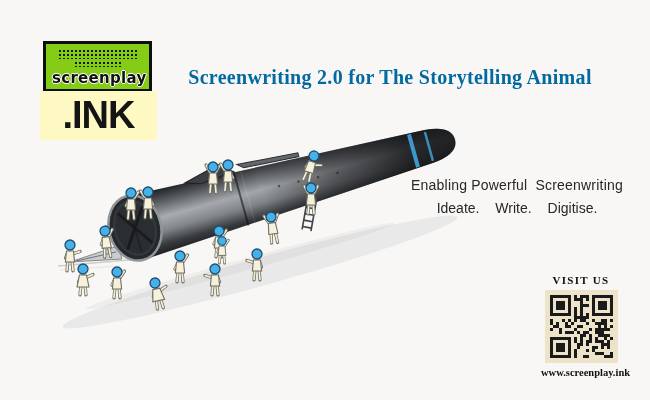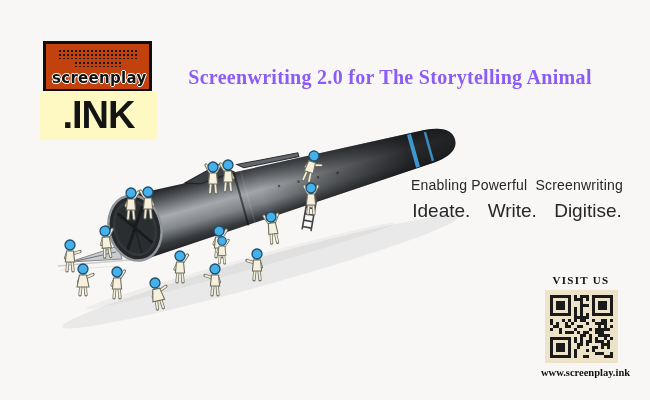--- a/index.html
+++ b/index.html
@@ -5,21 +5,21 @@
   html,body{margin:0;padding:0;}
   body{
     width:650px;height:400px;position:relative;overflow:hidden;
     background:#f8f7f6;
     font-family:"Liberation Sans",sans-serif;
   }
   
   .logo{position:absolute;left:40px;top:41px;width:120px;}
   .logo-top{
     box-sizing:border-box;margin-left:3px;width:109px;
-    border:3px solid #0e0e0e;background:#c2410c;padding:5px 6px 2px;
+    border:3px solid #0e0e0e;background:#84cc16;padding:5px 6px 2px;
   }
   .dots-row1{
     height:10px;width:86%;margin:0 auto;
     background-image:radial-gradient(circle,#161616 1.1px,transparent 1.45px);
     background-size:4px 4px;
   }
   .dots-row2{
     height:6px;width:52%;margin:2px auto 0;
     background-image:radial-gradient(circle,#161616 1.1px,transparent 1.45px);
     background-size:4px 4px;
@@ -31,29 +31,29 @@
   }
   .logo-ink{
     width:117px;height:49px;margin-top:-1px;border-radius:2px;
     background:#fef9c3;
     display:flex;align-items:center;justify-content:center;
     font:800 38px "Liberation Sans",sans-serif;letter-spacing:-1px;color:#141414;
   }
   
   .headline{
     position:absolute;left:175px;top:66px;width:430px;text-align:center;
-    font:700 20px "Liberation Serif",serif;color:#8b5cf6;letter-spacing:.3px;
+    font:700 20px "Liberation Serif",serif;color:#0369a1;letter-spacing:.3px;
   }
   
   .tagline{
     position:absolute;left:400px;top:177px;width:234px;text-align:center;
     color:#272727;
   }
   .tagline-l1{font-size:14px;letter-spacing:.2px;white-space:pre;}
-  .tagline-l2{margin-top:7px;font-size:19px;}
+  .tagline-l2{margin-top:7px;font-size:14px;}
   .tagline-l2 span{margin:0 6px;}
   
   .visit{position:absolute;left:541px;top:274px;width:80px;text-align:center;}
   .visit-label{font:700 11px "Liberation Serif",serif;letter-spacing:1.3px;color:#101010;}
   .qr-panel{
     margin:4px auto 0;width:63px;height:63px;padding:5px;
     background:#ece3c9;
   }
   .qr-panel svg{display:block;fill:#1a1a1a;}
   .visit-url{margin-top:4px;font:700 10.5px "Liberation Serif",serif;color:#101010;white-space:nowrap;}

